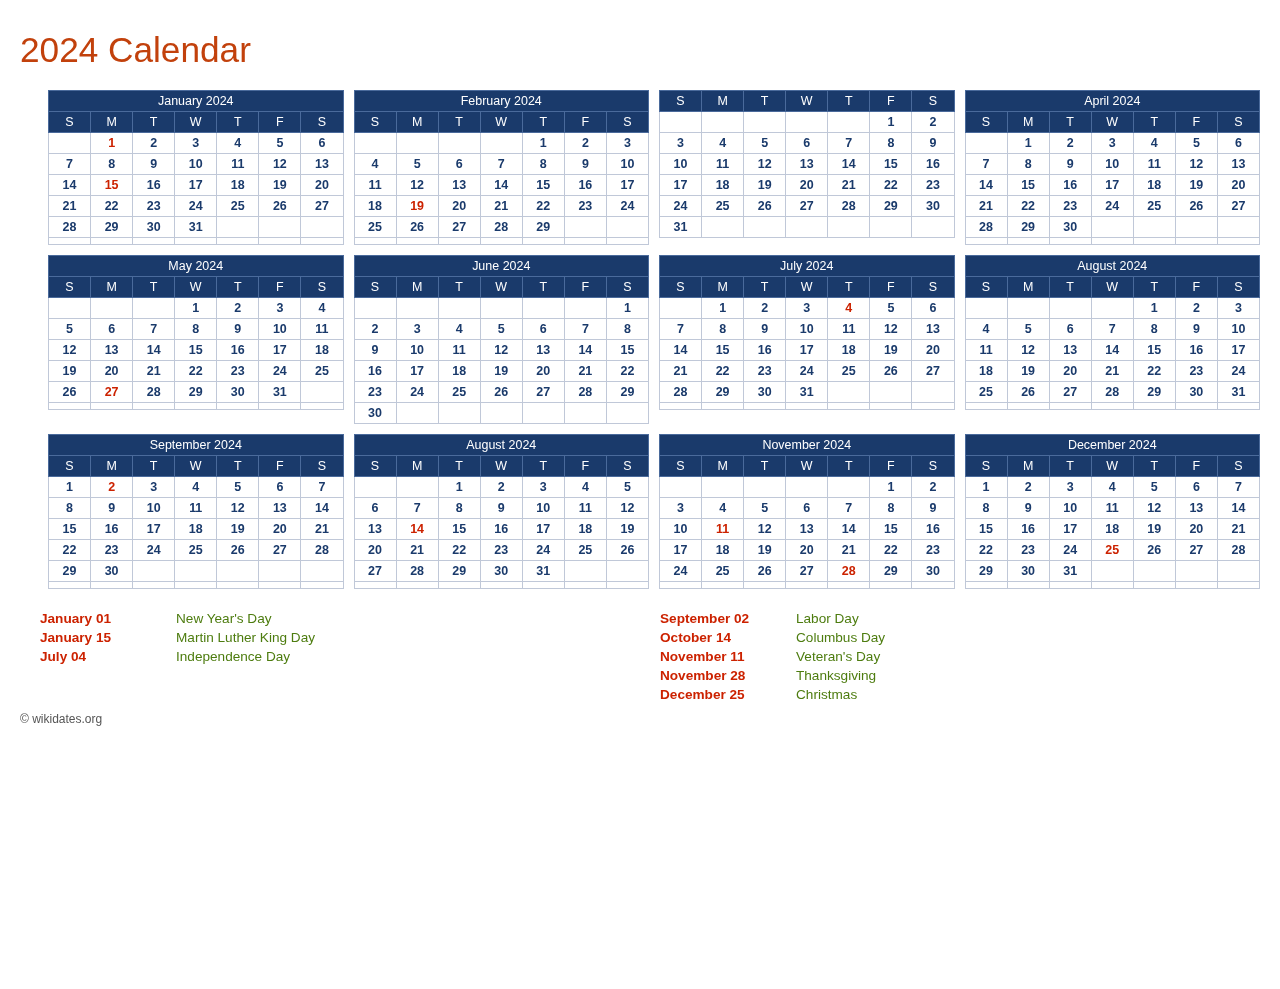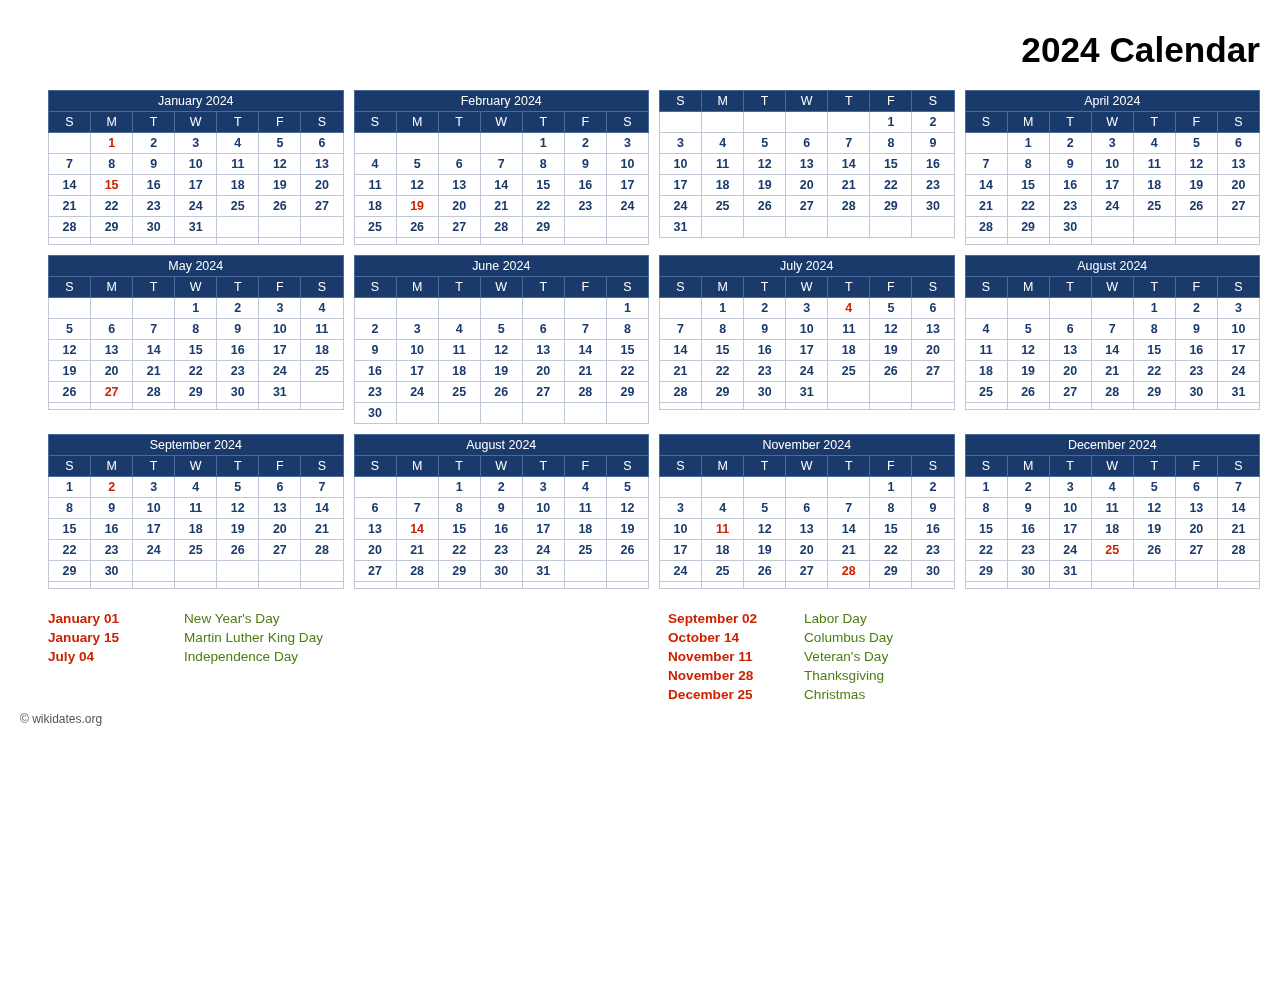--- a/index.html
+++ b/index.html
@@ -4,24 +4,24 @@
   <style>
     * { box-sizing: border-box; margin: 0; padding: 0; }
     body {
       background: #fff;
       font-family: Arial, sans-serif;
       padding: 20px;
       width: 1280px;
       min-height: 989px;
     }
     h1 {
-      text-align: right;
-      color: #000000;
+      text-align: left;
+      color: #c2410c;
       font-size: 2.2em;
-      font-weight: bold;
+      font-weight: normal;
       margin-bottom: 20px;
       padding-top: 10px;
     }
     .calendar-grid {
       display: grid;
       grid-template-columns: repeat(4, 1fr);
       gap: 10px;
       margin-bottom: 20px;
       padding-left: 28px;
     }
@@ -63,21 +63,20 @@
       grid-template-columns: 1fr 1fr;
       gap: 4px 40px;
       margin-top: 10px;
       padding: 0 20px;
       font-size: 0.85em;
     }
     .holiday-row {
       display: flex;
       gap: 16px;
       padding: 2px 0;
-      margin-left: 8px;
     }
     .holiday-date {
       color: #cc2200;
       font-weight: bold;
       min-width: 120px;
     }
     .holiday-name {
       color: #4d7c0f;
     }
     .copyright {

